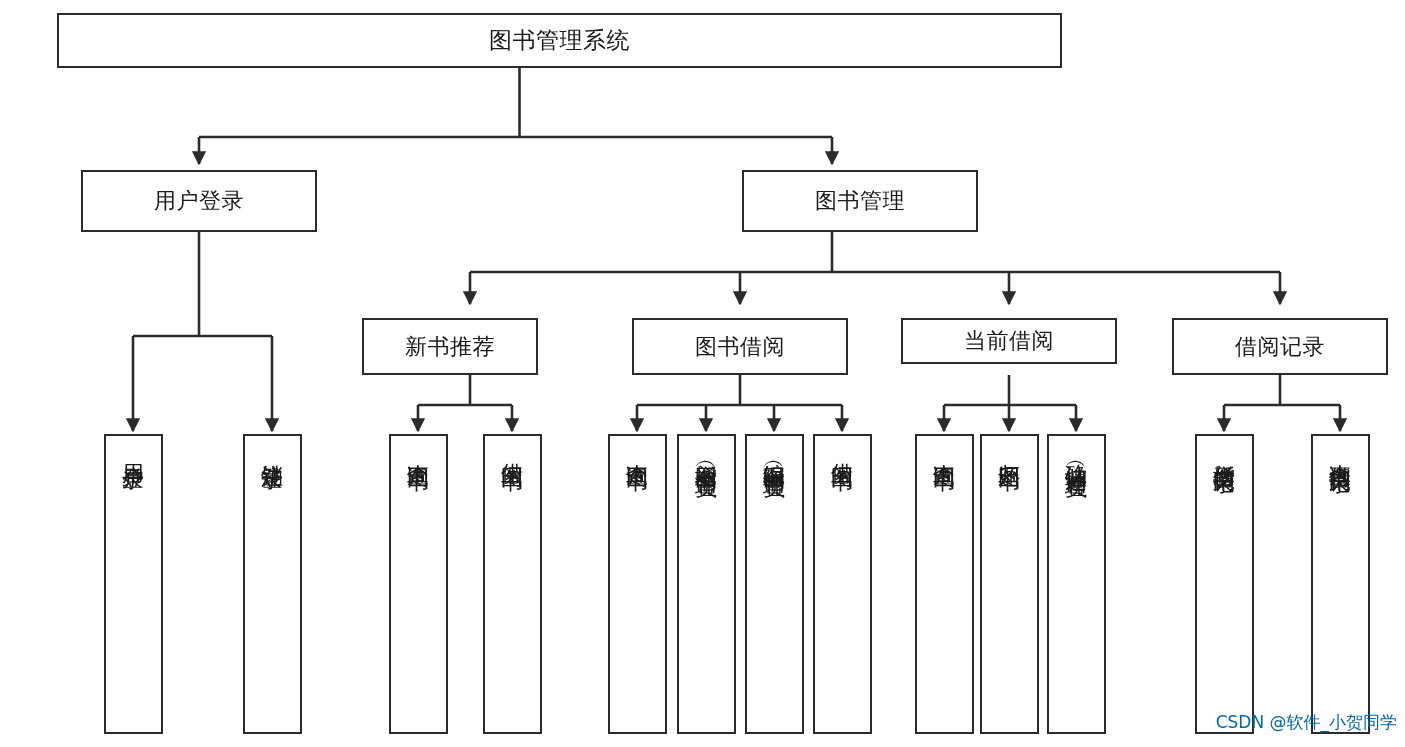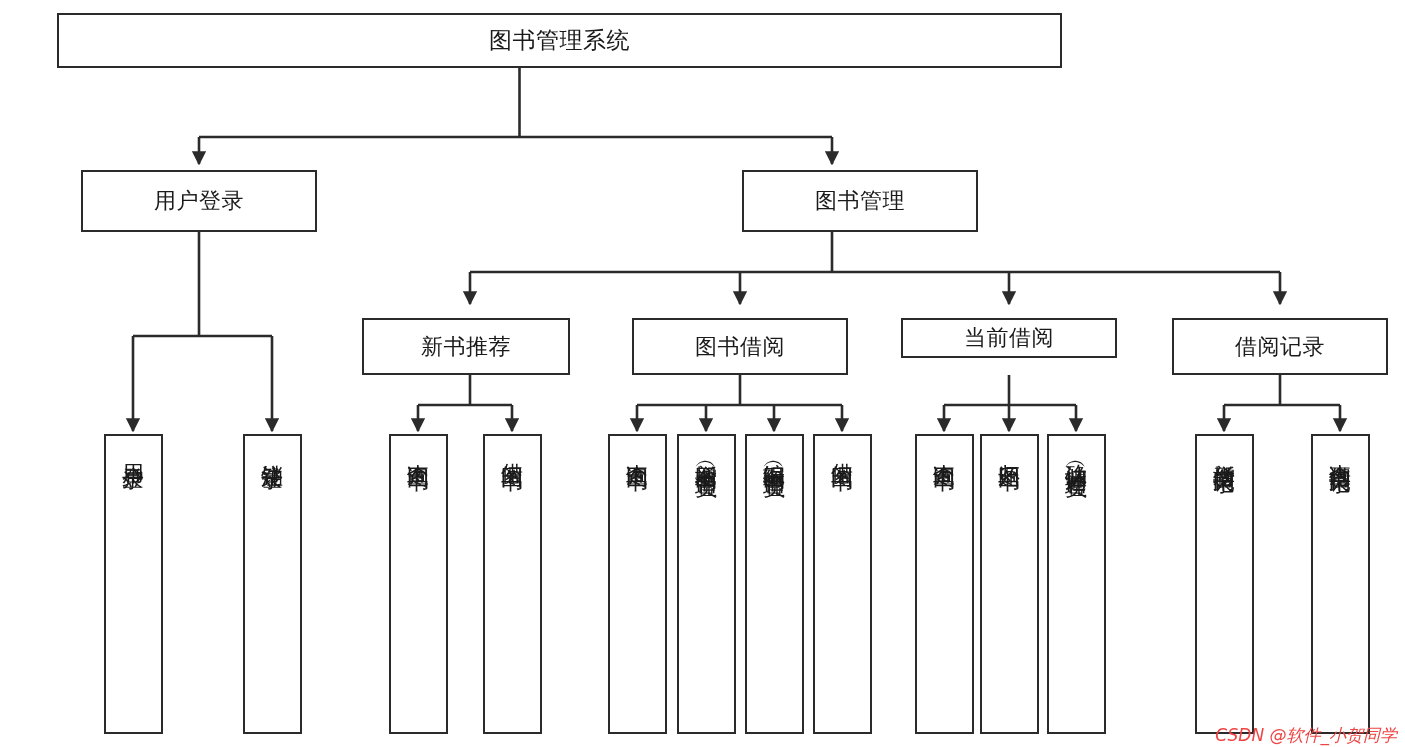--- a/index.html
+++ b/index.html
@@ -61,26 +61,25 @@
     text-orientation: upright;
     font-size: 22px;
     line-height: 1.05;
     letter-spacing: 2px;
     white-space: nowrap;
     max-height: 100%;
   }
   #watermark {
     position: absolute;
     right: 8px;
-    bottom: 0;
+    bottom: 13px;
     font-size: 17px;
-    color: #ef4444;
+    color: #0369a1;
     white-space: nowrap;
     user-select: none;
-    font-style: italic;
   }
 </style>
 </head>
 <body>
 
 <div id="diagram-root">
 
   <svg id="diagram-svg" viewBox="0 0 1405 747" xmlns="http://www.w3.org/2000/svg">
     <defs>
       <marker id="arrow" viewBox="0 0 10 10" refX="9" refY="5" markerWidth="5.5" markerHeight="5.5" orient="auto-start-reverse">
@@ -135,27 +134,27 @@
     <span class="node-label">图书管理系统</span>
   </div>
 
   <div class="node node-h" style="left:81px; top:170px; width:236px; height:62px;">
     <span class="node-label">用户登录</span>
   </div>
   <div class="node node-h" style="left:742px; top:170px; width:236px; height:62px;">
     <span class="node-label">图书管理</span>
   </div>
 
-  <div class="node node-h" style="left:362px; top:318px; width:208px; height:57px;">
+  <div class="node node-h" style="left:362px; top:318px; width:176px; height:57px;">
     <span class="node-label">新书推荐</span>
   </div>
   <div class="node node-h" style="left:632px; top:318px; width:216px; height:57px;">
     <span class="node-label">图书借阅</span>
   </div>
-  <div class="node node-h" style="left:901px; top:318px; width:216px; height:40px;">
+  <div class="node node-h" style="left:901px; top:318px; width:216px; height:46px;">
     <span class="node-label">当前借阅</span>
   </div>
   <div class="node node-h" style="left:1172px; top:318px; width:216px; height:57px;">
     <span class="node-label">借阅记录</span>
   </div>
 
   <div class="node node-v" style="left:104px; top:434px; width:59px; height:300px;">
     <span class="node-label">用户登录</span>
   </div>
   <div class="node node-v" style="left:243px; top:434px; width:59px; height:300px;">

